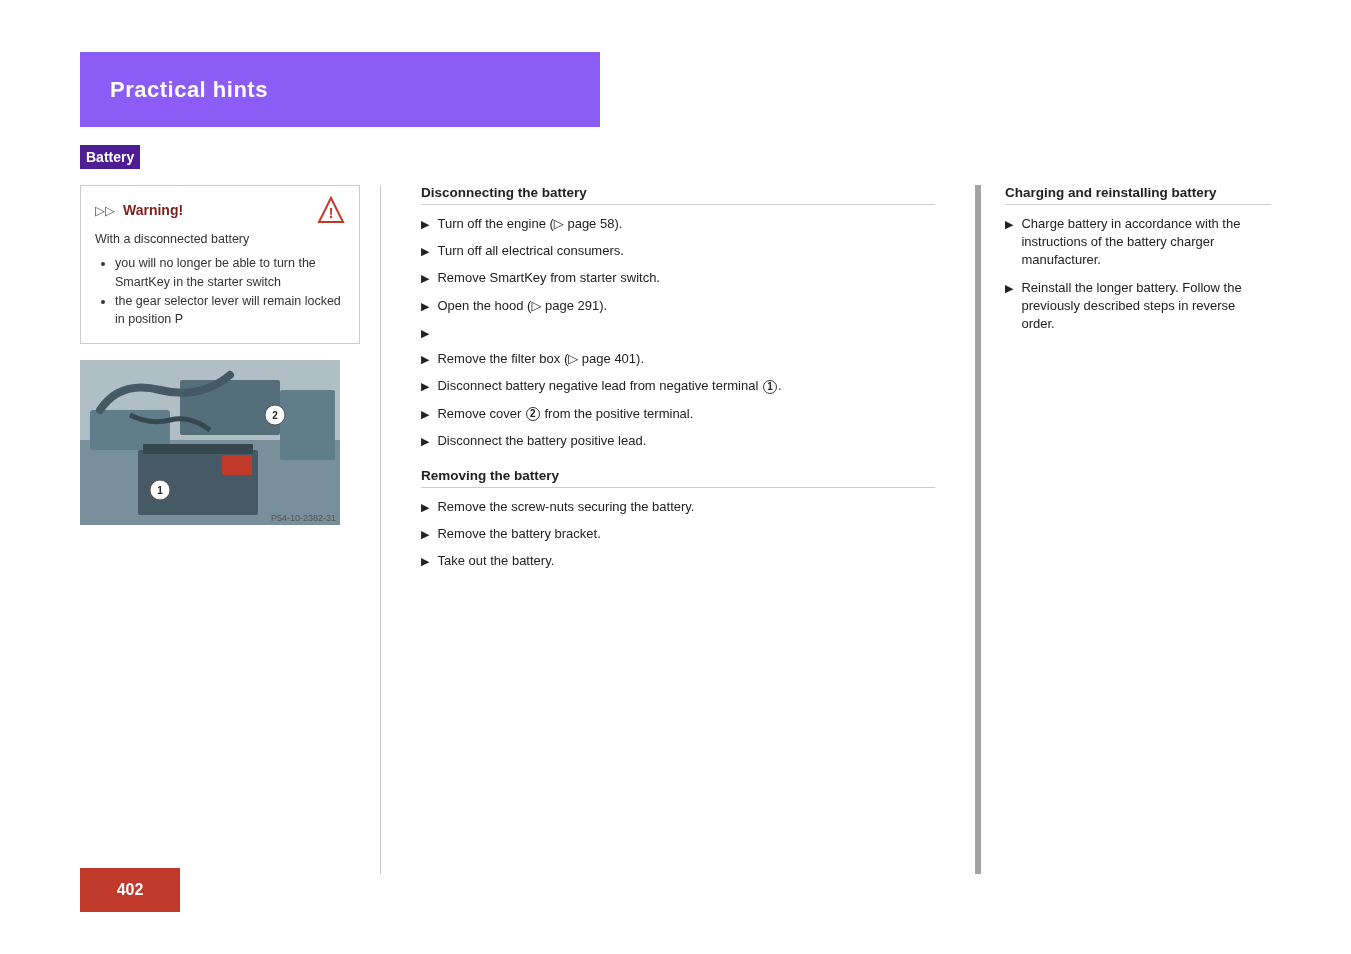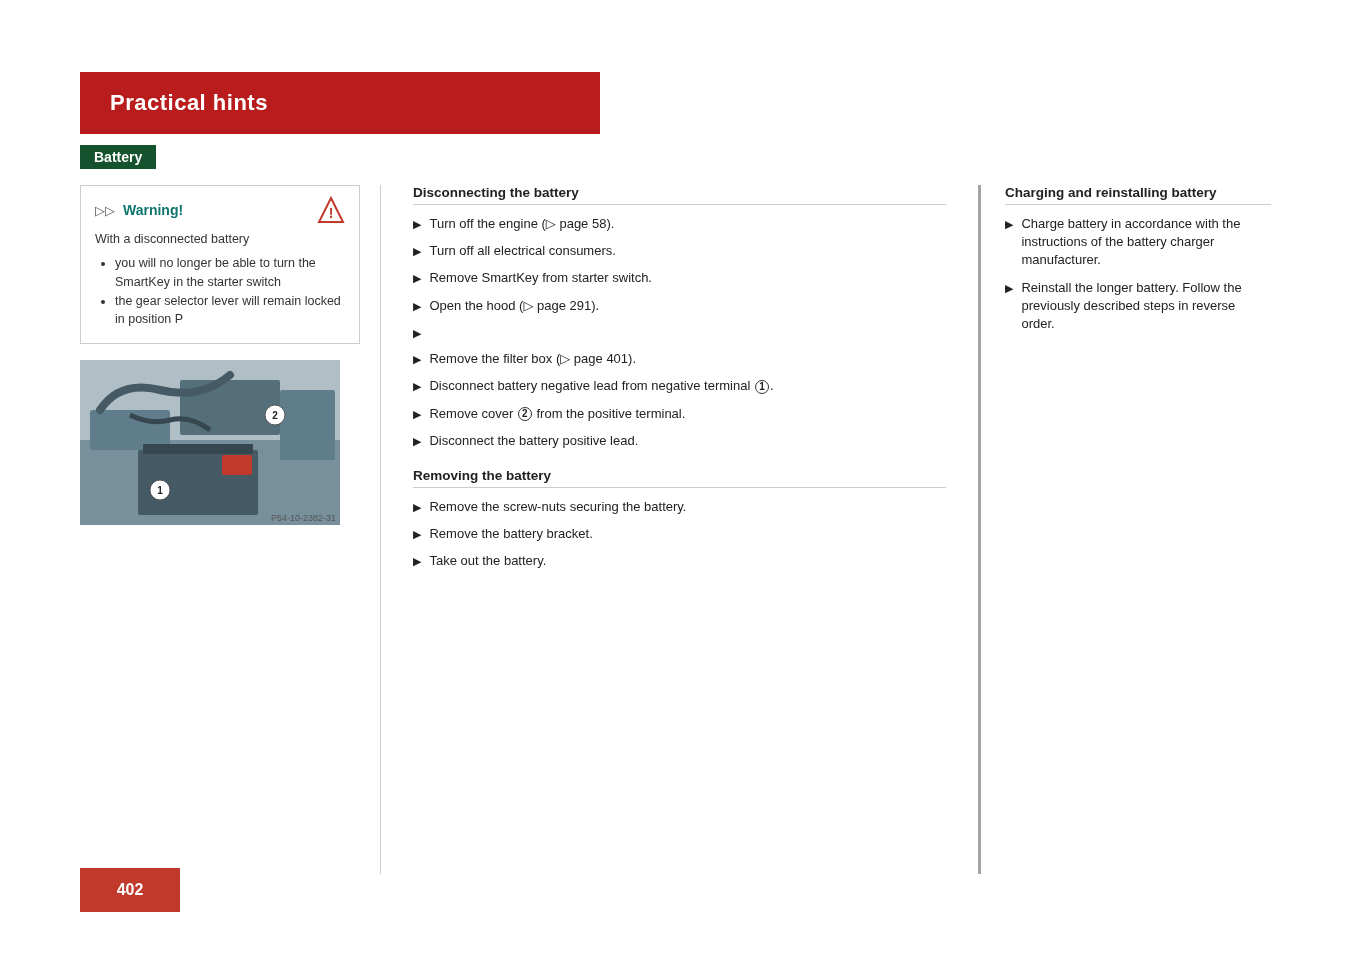--- a/index.html
+++ b/index.html
@@ -8,47 +8,47 @@
       background: #fff;
       width: 1351px;
       min-height: 954px;
       position: relative;
       color: #222;
       font-size: 13px;
     }
 
     
     .header-bar {
-      background: #b91c1c;
+      background: #8b5cf6;
       width: 520px;
-      height: 62px;
-      position: absolute;
-      top: 72px;
+      height: 75px;
+      position: absolute;
+      top: 52px;
       left: 80px;
       display: flex;
       align-items: center;
       padding-left: 30px;
     }
     .header-title {
       color: #fff;
       font-weight: bold;
       font-size: 22px;
       letter-spacing: 0.5px;
     }
 
     
     .section-label {
       position: absolute;
       top: 145px;
       left: 80px;
       font-weight: bold;
       font-size: 14px;
-      background: #14532d;
+      background: #4c1d95;
       color: #fff;
-      padding: 4px 14px;
+      padding: 4px 6px;
     }
 
     
     .content-area {
       position: absolute;
       top: 185px;
       left: 80px;
       right: 80px;
       bottom: 80px;
       display: flex;
@@ -74,21 +74,21 @@
       align-items: center;
       justify-content: space-between;
       margin-bottom: 8px;
     }
     .warning-arrows {
       font-size: 13px;
       color: #555;
       margin-right: 8px;
     }
     .warning-title {
-      color: #0f766e;
+      color: #7f1d1d;
       font-weight: bold;
       font-size: 14px;
     }
     .warning-icon {
       width: 28px;
       height: 28px;
     }
     .warning-subtitle {
       font-size: 12.5px;
       margin-bottom: 8px;
@@ -140,23 +140,23 @@
       border: 1px solid #333;
       font-size: 10px;
       font-weight: bold;
       margin-right: 2px;
       vertical-align: middle;
     }
 
     
     .mid-col {
       flex: 1;
-      padding: 0 32px;
+      padding: 0 40px;
       border-left: 1px solid #ccc;
-      border-right: 3px solid #a3a3a3;
+      border-right: 6px solid #a3a3a3;
     }
 
     
     .right-col {
       width: 290px;
       flex-shrink: 0;
       padding-left: 24px;
     }
 
     .section-heading {

